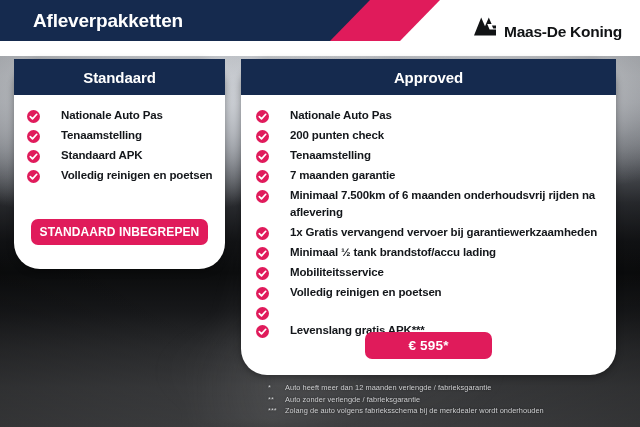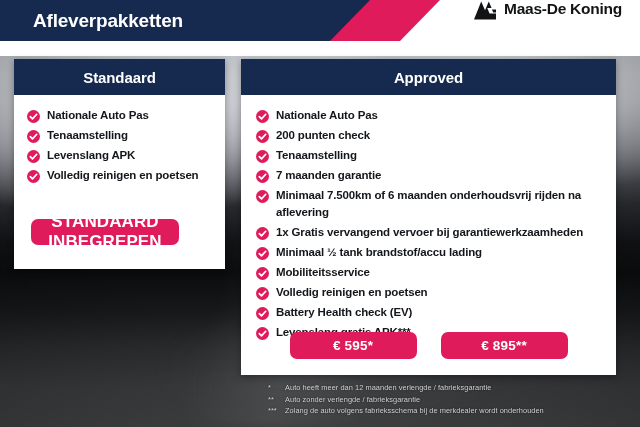--- a/index.html
+++ b/index.html
@@ -90,21 +90,21 @@
     font-size: 19px;
     font-weight: bold;
     letter-spacing: -0.2px;
     white-space: nowrap;
   }
   .brand {
     position: absolute;
     right: 18px; top: 0;
     height: 41px;
     display: flex;
-    align-items: flex-start;
+    align-items: flex-end;
     gap: 7px;
   }
   .brand-mark { display: block; }
   .brand-name {
     color: #111315;
     font-size: 15.5px;
     font-weight: bold;
     letter-spacing: -0.25px;
     white-space: nowrap;
   }
@@ -113,20 +113,21 @@
     left: 0; top: 41px;
     width: 640px; height: 2px;
     background: rgba(255,255,255,0.35);
   }
 
   
   .card {
     position: absolute;
     background: #ffffff;
     box-shadow: 0 2px 7px rgba(0,0,0,0.35);
+    border-radius: 26px;
   }
   .card-standard { left: 14px; top: 59px; width: 211px; height: 210px; }
   .card-approved { left: 241px; top: 59px; width: 375px; height: 316px; }
 
   .card-head {
     height: 36px;
     background: #152a4e;
     display: flex;
     align-items: center;
     justify-content: center;
@@ -142,21 +143,21 @@
     list-style: none;
     margin: 0;
     padding: 12px 0 0 0;
   }
   .card-standard .feature-list { padding-left: 13px; }
   .card-approved .feature-list { padding-left: 15px; }
 
   .feature-item {
     display: flex;
     align-items: flex-start;
-    gap: 7px;
+    gap: 21px;
     margin-bottom: 4px;
   }
   .card-approved .feature-item { margin-bottom: 3px; }
 
   .check-icon {
     flex: 0 0 auto;
     width: 13px; height: 13px;
     margin-top: 2px;
   }
   .feature-text {
@@ -164,27 +165,27 @@
     font-size: 11.5px;
     font-weight: bold;
     line-height: 16px;
     letter-spacing: -0.15px;
   }
   .card-approved .feature-text { font-size: 11.5px; line-height: 17px; }
 
   .std-btn {
     position: absolute;
     left: 17px; bottom: 24px;
-    width: 148px; height: 26px;
+    width: 177px; height: 26px;
     background: #e01b5b;
     border: none;
     border-radius: 7px;
     color: #ffffff;
     font-family: "Liberation Sans", sans-serif;
-    font-size: 17px;
+    font-size: 12px;
     font-weight: bold;
     letter-spacing: 0.1px;
     cursor: pointer;
     display: flex;
     align-items: center;
     justify-content: center;
   }
 
   .price-row {
     position: absolute;
@@ -281,21 +282,21 @@
         </span>
         <span class="feature-text">Tenaamstelling</span>
       </li>
       <li class="feature-item">
         <span class="check-icon">
           <svg width="13" height="13" viewBox="0 0 13 13">
               <circle cx="6.5" cy="6.5" r="6.5" fill="#e01b5b"></circle>
               <path d="M3.3 6.7 L5.5 8.9 L9.7 4.3" stroke="#ffffff" stroke-width="1.7" fill="none" stroke-linecap="round" stroke-linejoin="round"></path>
             </svg>
         </span>
-        <span class="feature-text">Levenslang APK</span>
+        <span class="feature-text">Standaard APK</span>
       </li>
       <li class="feature-item">
         <span class="check-icon">
           <svg width="13" height="13" viewBox="0 0 13 13">
               <circle cx="6.5" cy="6.5" r="6.5" fill="#e01b5b"></circle>
               <path d="M3.3 6.7 L5.5 8.9 L9.7 4.3" stroke="#ffffff" stroke-width="1.7" fill="none" stroke-linecap="round" stroke-linejoin="round"></path>
             </svg>
         </span>
         <span class="feature-text">Volledig reinigen en poetsen</span>
       </li>
@@ -389,35 +390,33 @@
         </span>
         <span class="feature-text">Volledig reinigen en poetsen</span>
       </li>
       <li class="feature-item">
         <span class="check-icon">
           <svg width="13" height="13" viewBox="0 0 13 13">
               <circle cx="6.5" cy="6.5" r="6.5" fill="#e01b5b"></circle>
               <path d="M3.3 6.7 L5.5 8.9 L9.7 4.3" stroke="#ffffff" stroke-width="1.7" fill="none" stroke-linecap="round" stroke-linejoin="round"></path>
             </svg>
         </span>
-        <span class="feature-text">Battery Health check (EV)</span>
       </li>
       <li class="feature-item">
         <span class="check-icon">
           <svg width="13" height="13" viewBox="0 0 13 13">
               <circle cx="6.5" cy="6.5" r="6.5" fill="#e01b5b"></circle>
               <path d="M3.3 6.7 L5.5 8.9 L9.7 4.3" stroke="#ffffff" stroke-width="1.7" fill="none" stroke-linecap="round" stroke-linejoin="round"></path>
             </svg>
         </span>
         <span class="feature-text">Levenslang gratis APK***</span>
       </li>
     </ul>
     <div class="price-row">
       <button class="price-btn">€ 595*</button>
-      <button class="price-btn">€ 895**</button>
     </div>
   </div>
 
   <div class="footnotes">
     <div class="footnote">
       <span class="fn-mark">*</span>
       <span class="fn-text">Auto heeft meer dan 12 maanden verlengde / fabrieksgarantie</span>
     </div>
     <div class="footnote">
       <span class="fn-mark">**</span>

